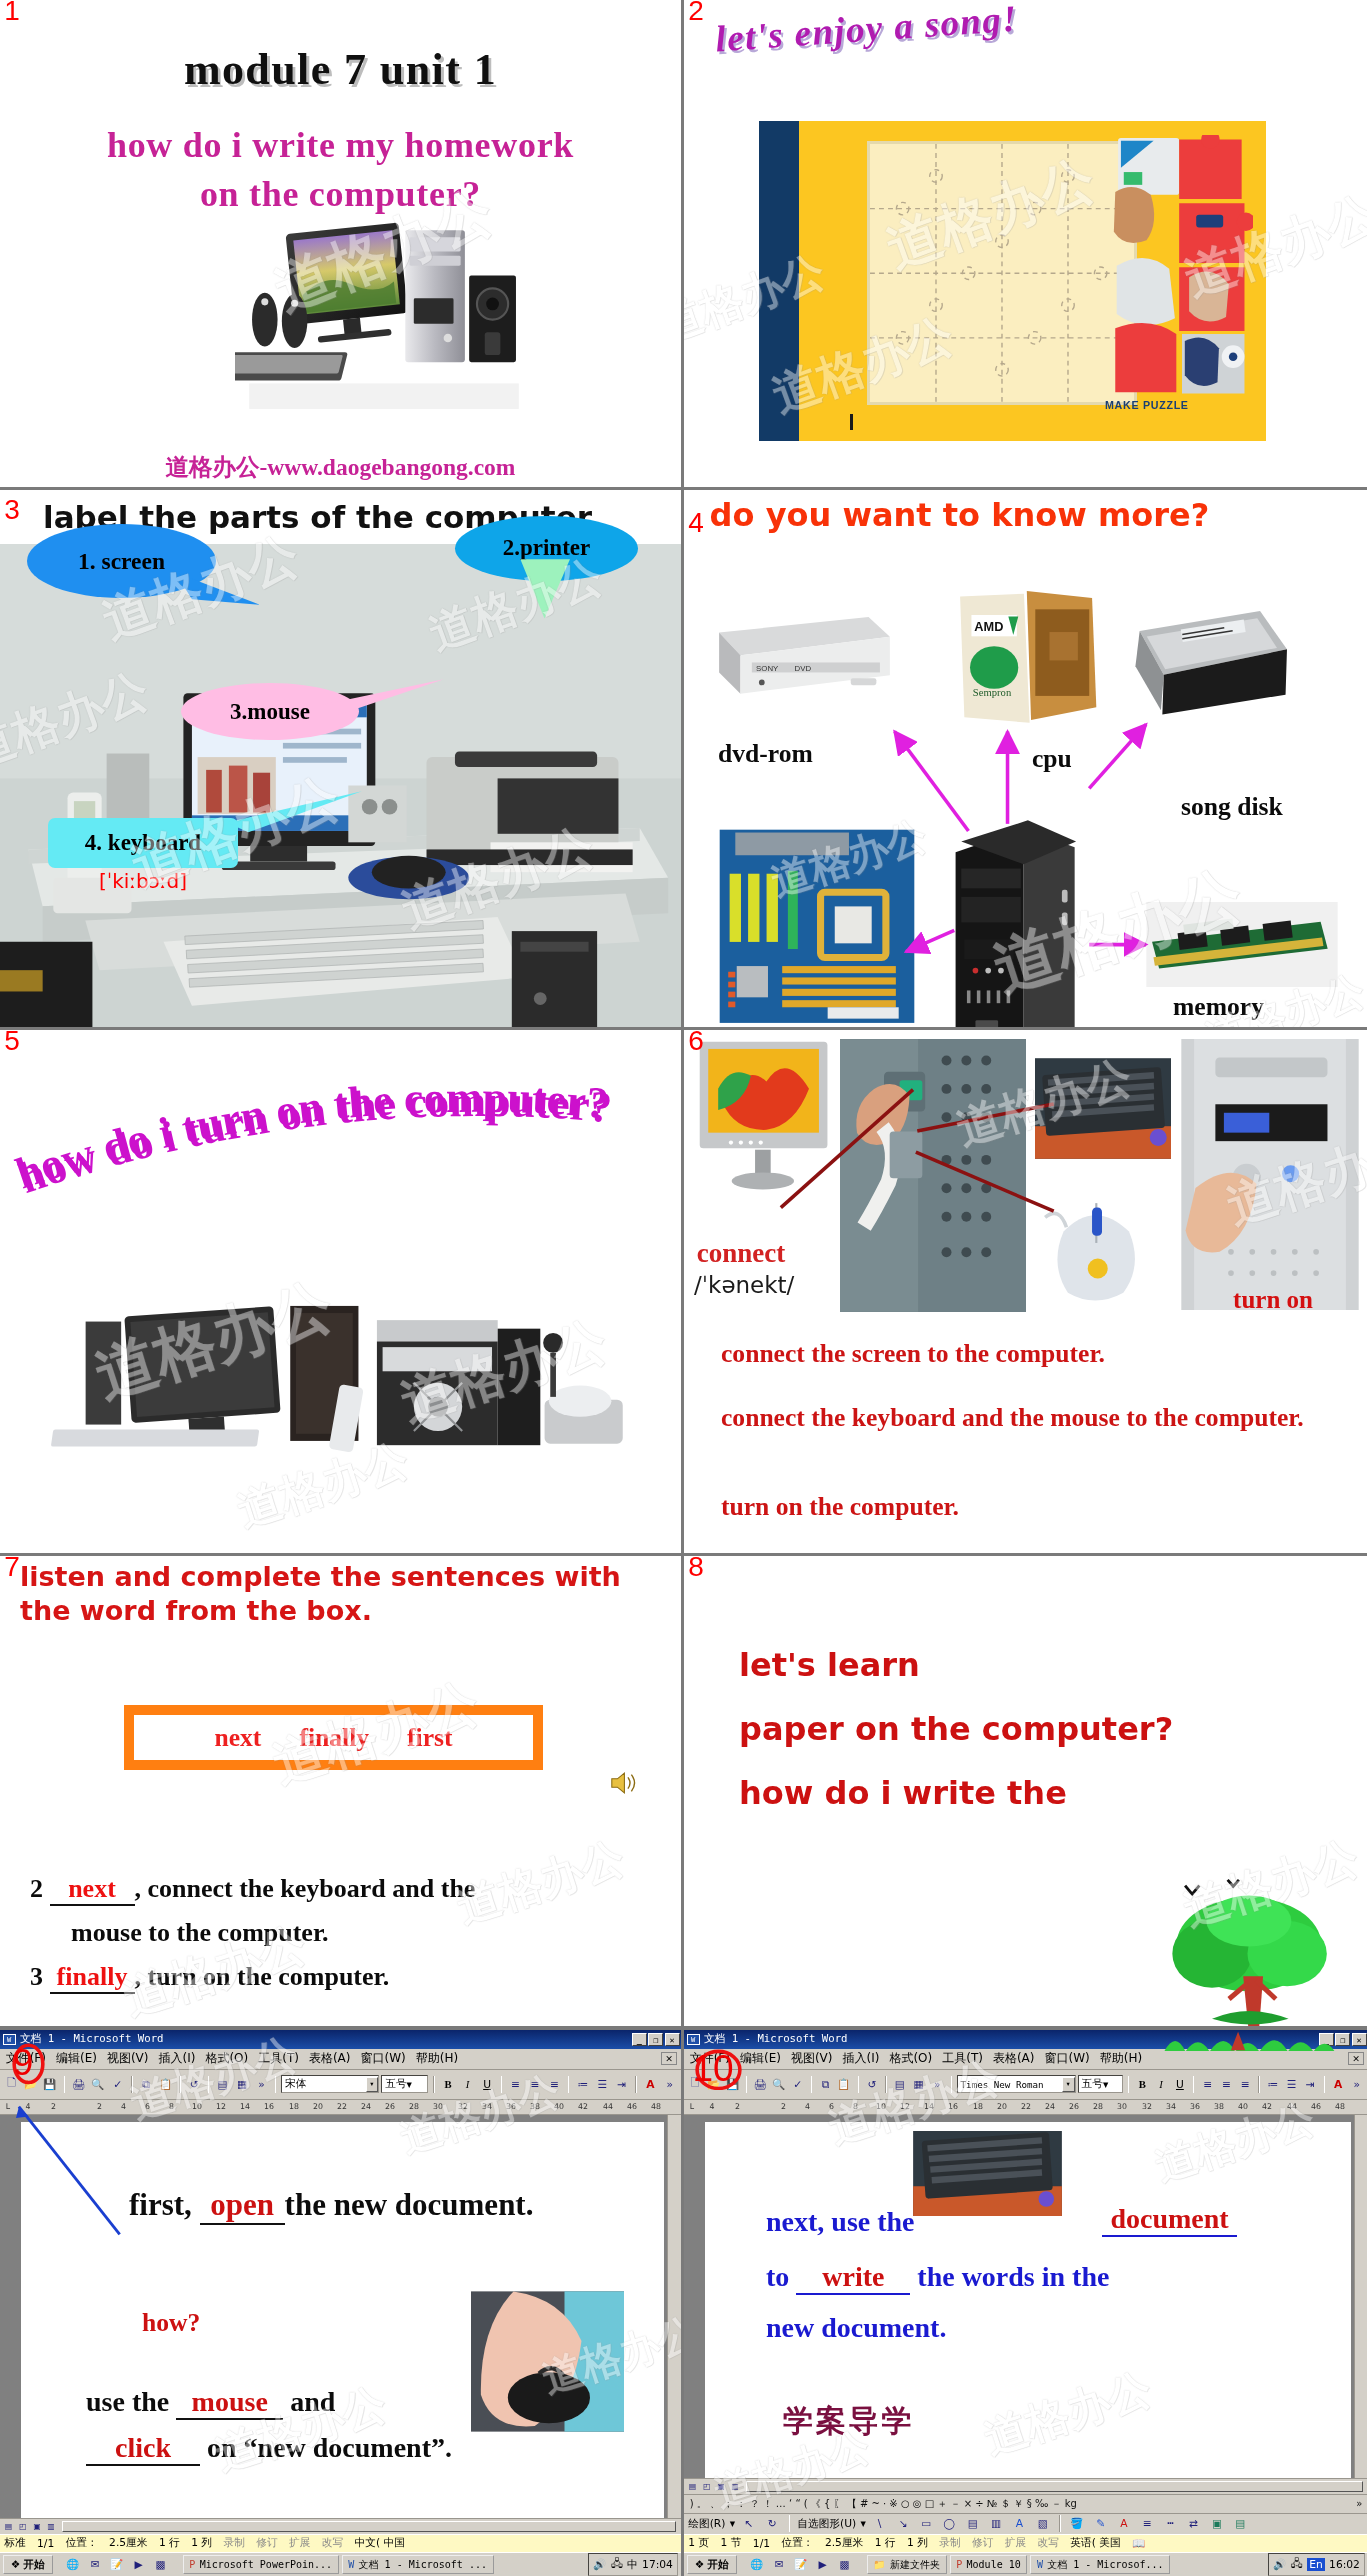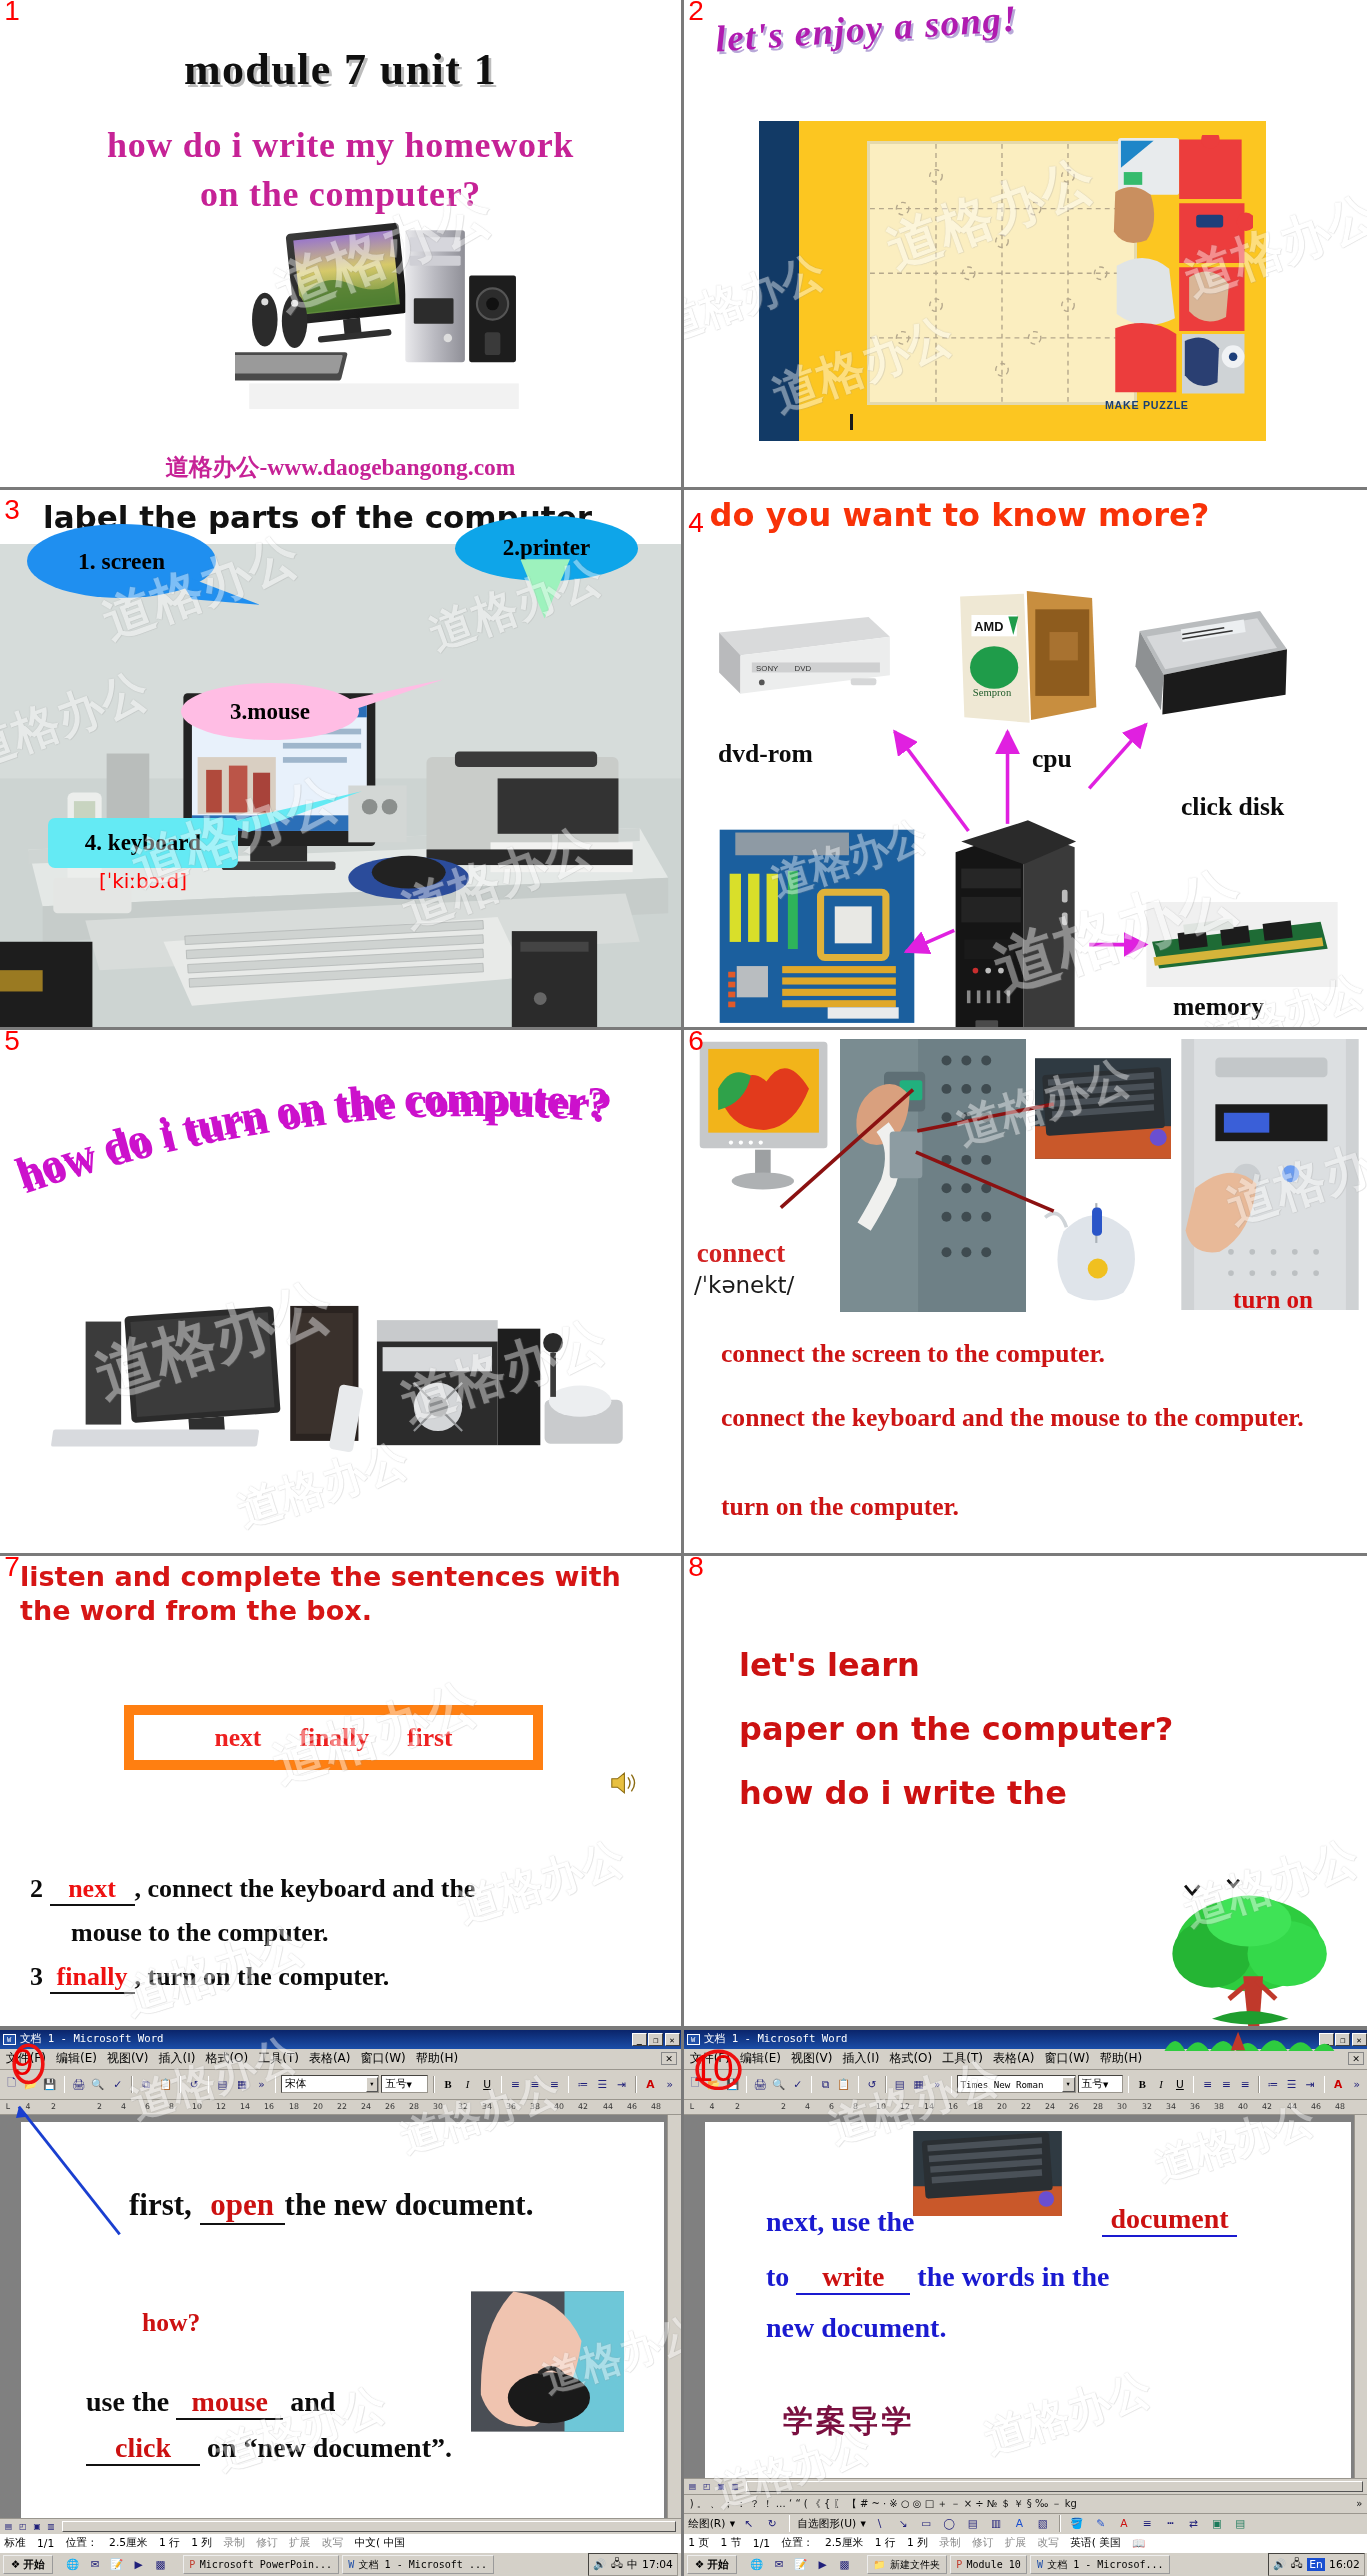--- a/index.html
+++ b/index.html
@@ -219,21 +219,21 @@
            padding-left:5.7px; overflow:hidden; }
   .ruler .rnum { position:absolute; }
   .page-area { flex:1; background:#808080; position:relative; overflow:hidden; padding:7px 15.6px 0 18.5px; }
   .page { position:absolute; left:21px; right:17px; top:7px; bottom:0; background:#fff; }
   .vscroll { position:absolute; right:0; top:0; bottom:0; width:14px; background:#d4d0c8;
              border-left:0.7px solid #9a968e; }
   .hscroll { height:15.6px; background:#d4d0c8; border-top:0.7px solid #9a968e; display:flex;
              align-items:center; padding:0 2.1px; gap:1.4px; }
   .hscroll .thumb { flex:1; height:11.4px; background:#d4d0c8; border:0.7px solid #fff;
                     border-right-color:#555;border-bottom-color:#555; margin:0 2.8px;}
-  .statusbar { height:18.5px; background:#ffffff; display:flex; align-items:center;
+  .statusbar { height:18.5px; background:#fef9c3; display:flex; align-items:center;
                font-size:10.7px; color:#000; gap:11.4px; padding:0 4.3px;
                border-top:0.7px solid #fff; }
   .statusbar .dim { color:#8a8a8a; }
   .drawbar { height:21px; background:#d4d0c8; display:flex; align-items:center; gap:4.3px;
              font-size:10.7px; padding:0 4.3px; border-top:0.7px solid #9a968e;}
   .symbar { height:18.5px; background:#d4d0c8; display:flex;align-items:center; gap:9.2px;
             font-size:10px; padding:0 5.7px; border-top:0.7px solid #9a968e; color:#111;}
   .taskbar { height:24px; background:#d4d0c8; display:flex; align-items:center; gap:2.8px;
              padding:0 2.8px; border-top:1.4px solid #fff; }
   .startbtn { height:19px; padding:0 7px; background:#d4d0c8; border:1.4px outset #eee;
@@ -514,21 +514,21 @@
       <polygon points="20,38 54,100 50,150 14,88" fill="#8e9193"></polygon>
       <polygon points="54,100 228,64 226,128 52,156" fill="#1b1b1b"></polygon>
       <polygon points="30,46 186,20 214,62 56,92" fill="#d6d8da"></polygon>
       <rect x="78" y="36" width="90" height="18" fill="#eceff1" transform="rotate(-9 78 36)"></rect>
       <g fill="#333">
         <rect x="80" y="42" width="60" height="2" transform="rotate(-9 80 42)"></rect>
         <rect x="80" y="48" width="72" height="2" transform="rotate(-9 80 48)"></rect>
       </g>
     </svg>
   </div>
-  <div class="part-lab" style="left:497px;top:302px;">click disk</div>
+  <div class="part-lab" style="left:497px;top:302px;">song disk</div>
 
   <div class="hwimg" style="left:30px;top:334px;">
     <svg width="206" height="206" viewBox="0 0 290 290">
       <rect x="8" y="8" width="274" height="272" fill="#1b5f9e"></rect>
       <rect x="30" y="12" width="160" height="32" fill="#8e9aa4"></rect>
       <g fill="#d9df2a">
         <rect x="22" y="70" width="16" height="96"></rect>
         <rect x="48" y="70" width="16" height="96"></rect>
         <rect x="74" y="70" width="16" height="96"></rect>
       </g>

